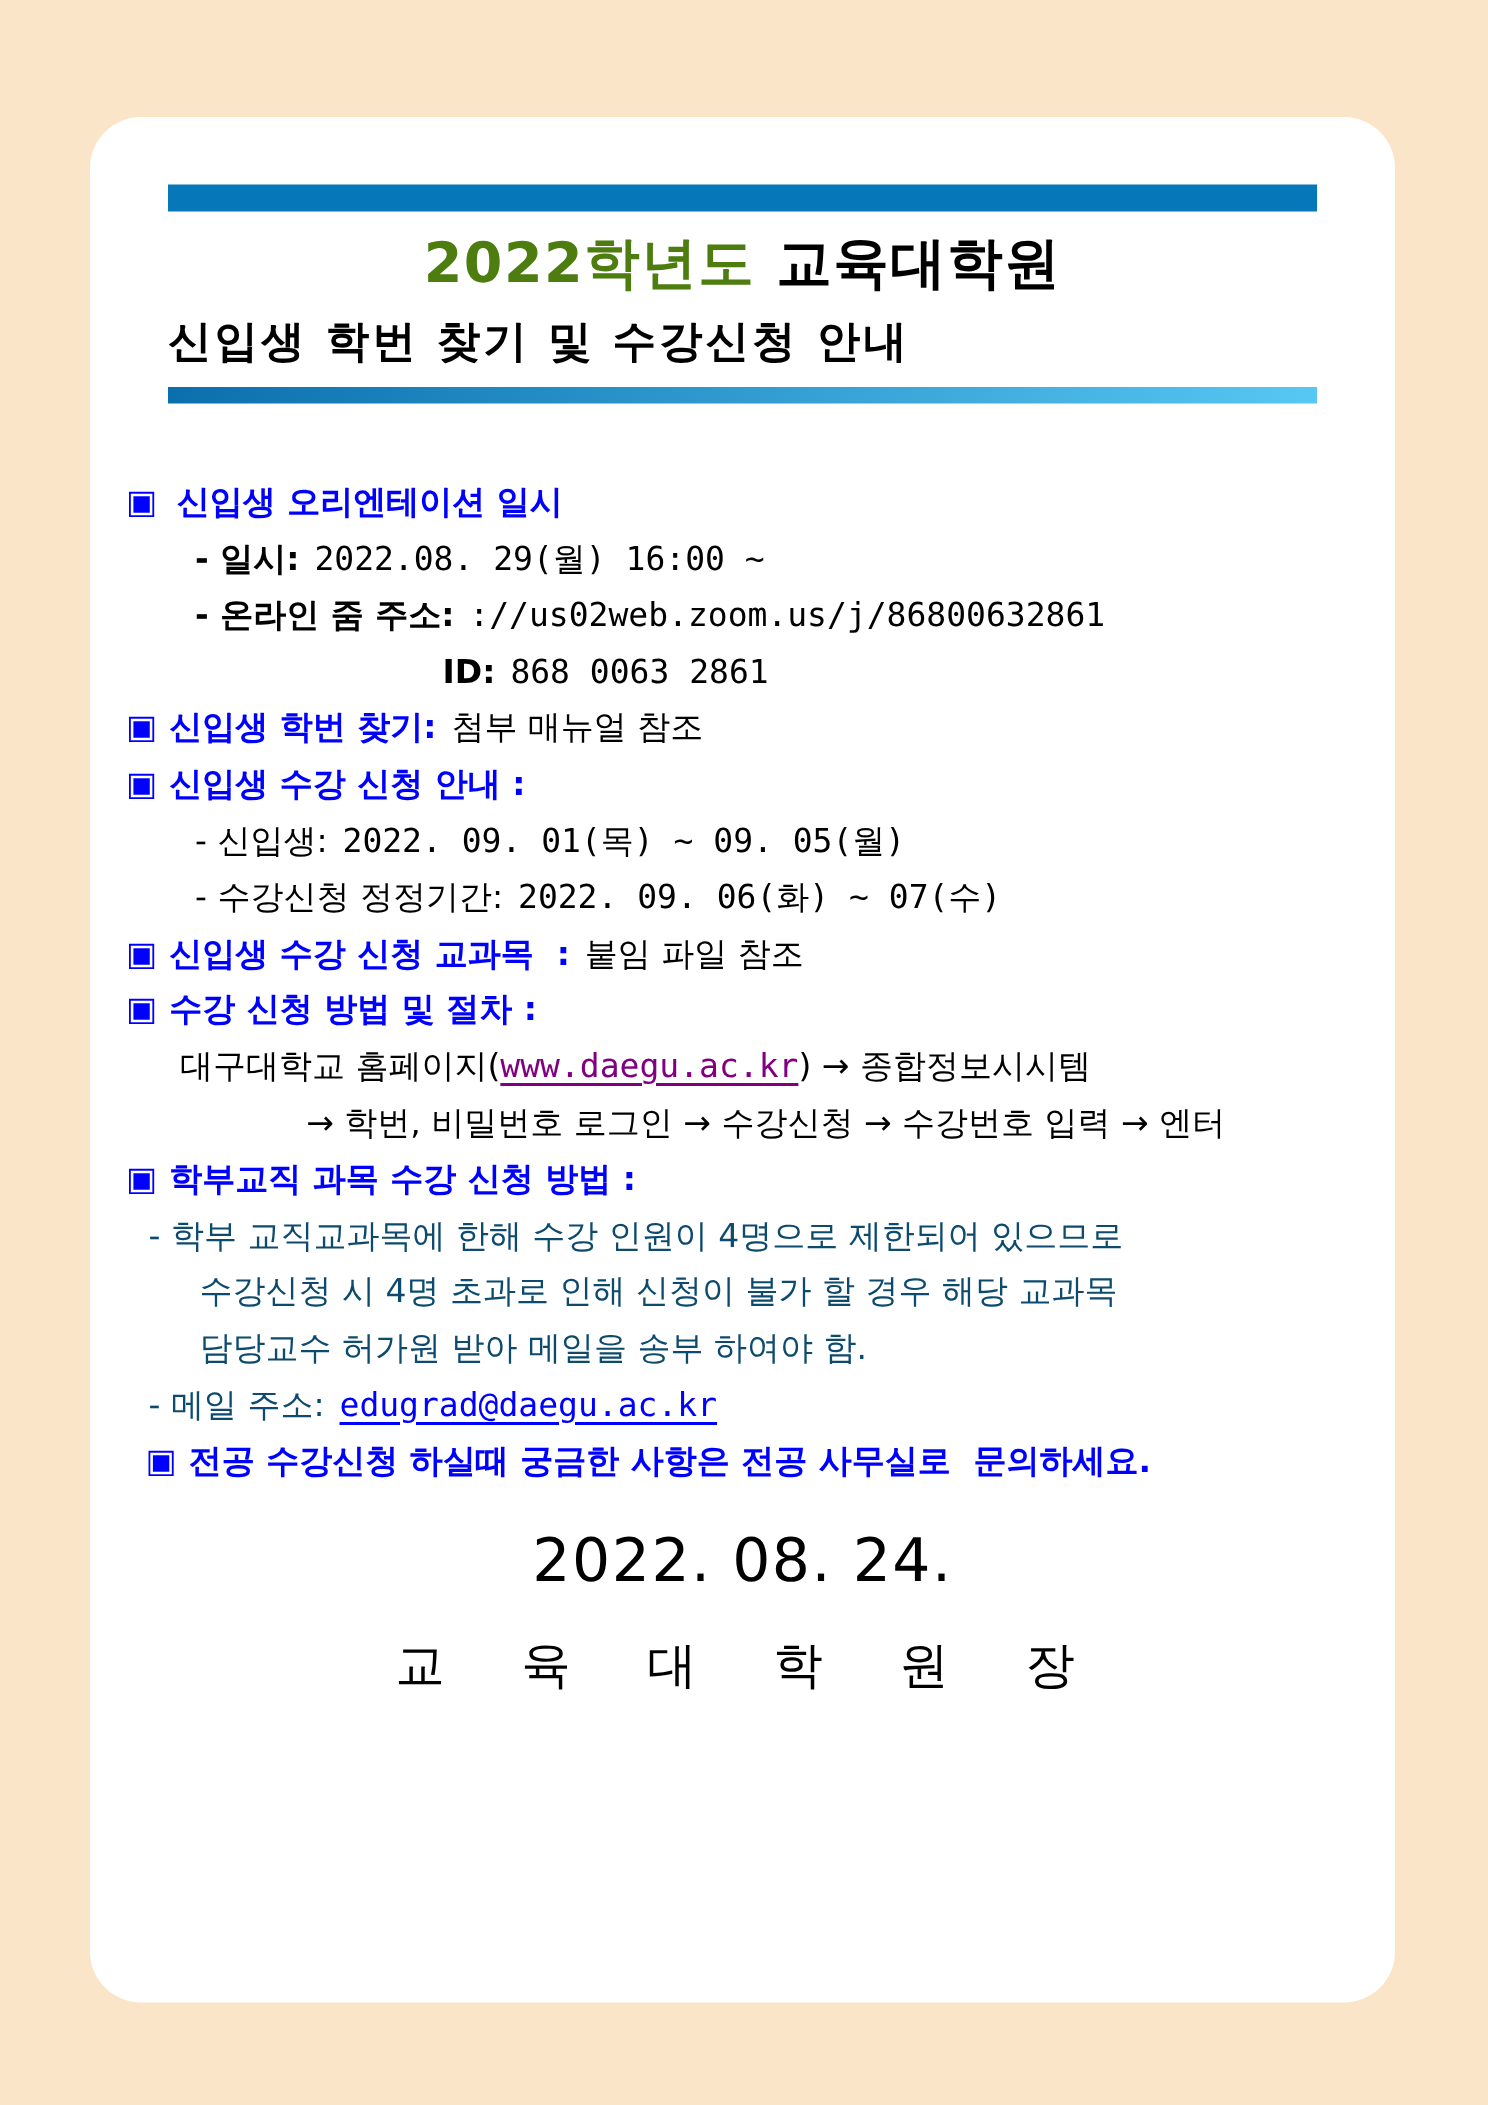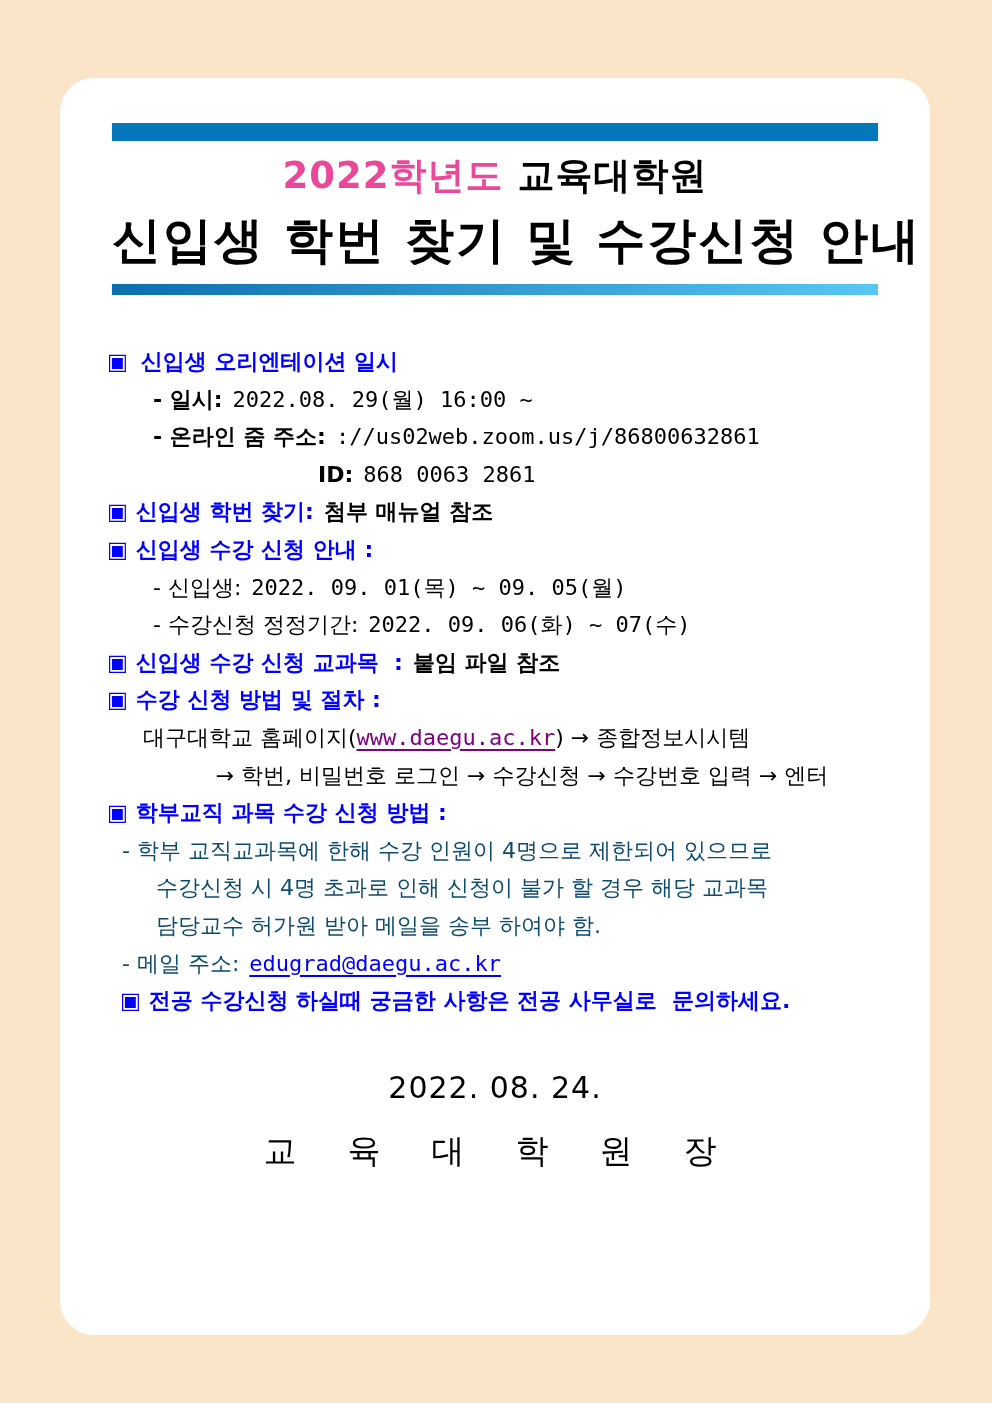--- a/index.html
+++ b/index.html
@@ -15,57 +15,57 @@
     background:#FFFFFF;border-radius:34px;
     overflow:hidden;
   }
   
   .title-block{width:766px;margin:45px auto 0;}
   .bar-top{height:18px;background:#0677B9;}
   .title-line1{
     text-align:center;font-size:37px;font-weight:800;
     margin:10px 0 0;color:#000;letter-spacing:1px;white-space:pre;
   }
-  .title-line1 .t-year{color:#ec4899;margin-right:14px;}
+  .title-line1 .t-year{color:#4d7c0f;margin-right:14px;}
   .title-line2{
-    text-align:right;font-size:49px;font-weight:800;
+    text-align:left;font-size:29px;font-weight:800;
     margin:7px 0 10px;color:#000;letter-spacing:2px;white-space:pre;
   }
   .bar-gradient{height:11px;background:linear-gradient(90deg,#0B6FAD,#57C7F3);}
   
   .doc-body{
-    margin-top:48px;padding-left:47px;padding-right:20px;
+    margin-top:48px;padding-left:24px;padding-right:20px;
     font-size:22px;line-height:37.6px;color:#000;
   }
   .line{white-space:pre-wrap;}
   .head{color:#0000FF;font-weight:bold;}
   .bullet{display:inline-block;margin-right:13px;color:#0000FF;font-weight:bold;}
   .after-bullet-gap{margin-right:8px;}
-  .val-black{color:#000;font-weight:bold;}
+  .val-black{color:#000;font-weight:normal;}
   .b{font-weight:bold;}
   .mono{font-family:"DejaVu Sans Mono","Liberation Mono",monospace;font-weight:normal;}
   .red{color:#0c4a6e;}
   .u{text-underline-offset:5px;}
   .link-purple{color:#800080;text-decoration:underline;text-underline-offset:4px;}
   .link-blue{color:#0000FF;text-decoration:underline;text-underline-offset:4px;margin-top:21px;}
   .ind-dash{padding-left:46px;}
   .ind-id{padding-left:211px;}
   .ind-step1{padding-left:36px;}
   .ind-step2{padding-left:27px;text-align:center;}
   .ind-red-dash{padding-left:15px;}
   .ind-red-cont{padding-left:49px;}
   .ind-head-extra{padding-left:13px;}
   .ind-contact{padding-left:24px;}
   .ind-att-item{padding-left:35px;}
   .att-block{margin-top:6px;}
   .label-gap{margin-right:10px;}
   
   .footer-date{
-    text-align:center;font-size:30px;color:#000;
-    margin-top:50px;letter-spacing:1px;white-space:pre;
+    text-align:center;font-size:40px;color:#000;
+    margin-top:24px;letter-spacing:1px;white-space:pre;
   }
   .footer-sig{
     text-align:center;font-size:33px;color:#000;
     margin-top:24px;letter-spacing:10px;white-space:pre;
   }
 </style>
 </head>
 <body>
 
 <div class="card">

